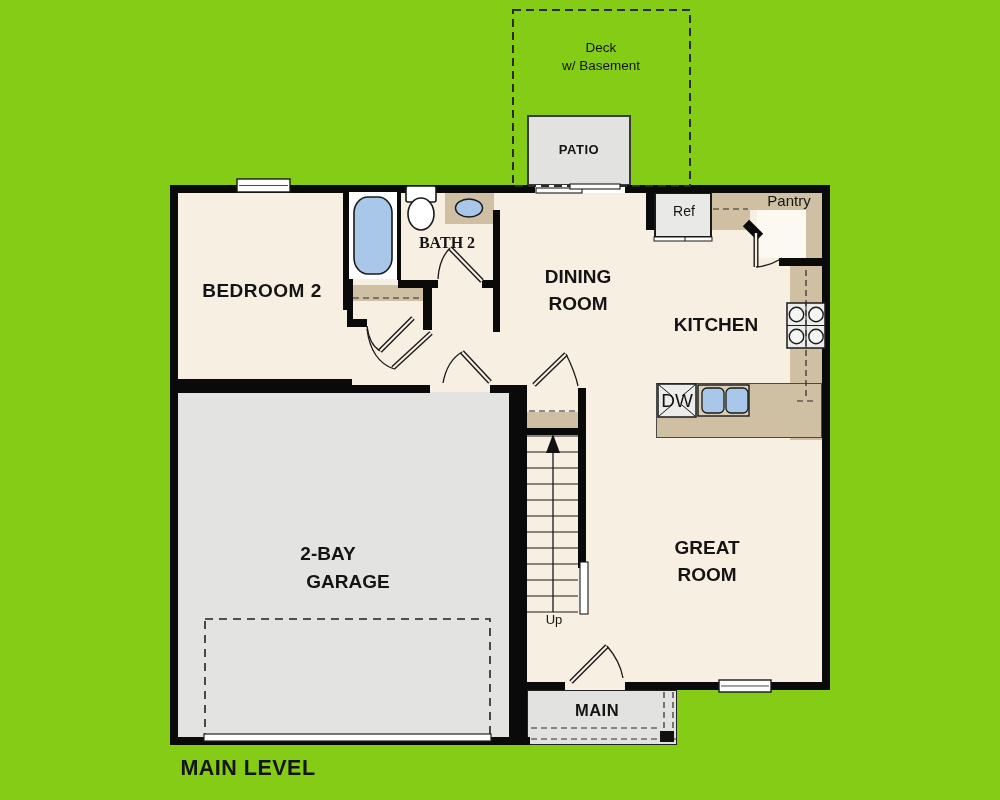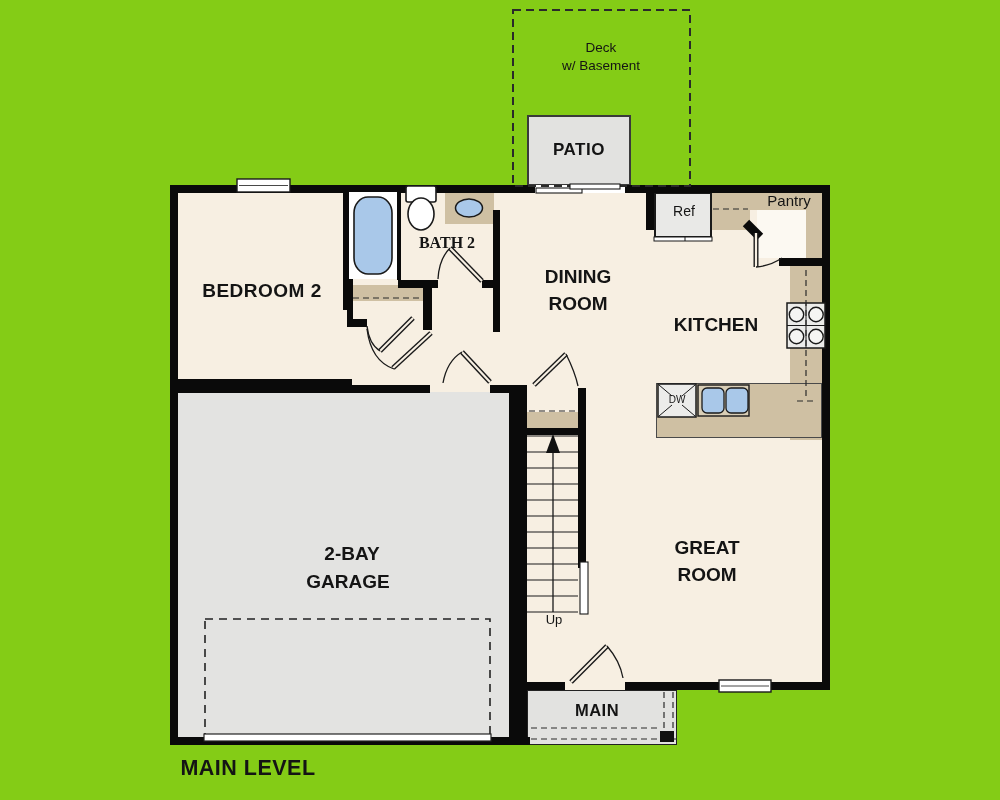--- a/index.html
+++ b/index.html
@@ -195,30 +195,30 @@
         <path d="M 566,354 Q 575,372 578,386"></path>
         <path d="M 450,248 Q 439,259 438,279"></path>
         <path d="M 607,646 Q 620,661 623,678"></path>
         <path d="M 756,267 Q 770,266 782,258"></path>
       </g>
     </g>
   </svg>
 
   <div class="lbl" style="left:601px;top:48px;font-size:13.5px;">Deck</div>
   <div class="lbl" style="left:601px;top:66px;font-size:13.5px;">w/ Basement</div>
-  <div class="lbl b" style="left:579px;top:149px;font-size:17px;letter-spacing:.5px;">PATIO</div>
+  <div class="lbl b" style="left:579px;top:149px;font-size:13px;letter-spacing:.5px;">PATIO</div>
   <div class="lbl b" style="left:262px;top:290px;font-size:19px;letter-spacing:.5px;">BEDROOM 2</div>
   <div class="lbl b" style="left:447px;top:243px;font-size:16px;font-family:Liberation Serif, serif;">BATH 2</div>
   <div class="lbl b" style="left:578px;top:276px;font-size:19px;">DINING</div>
   <div class="lbl b" style="left:578px;top:303px;font-size:19px;">ROOM</div>
   <div class="lbl b" style="left:716px;top:324px;font-size:19px;">KITCHEN</div>
   <div class="lbl" style="left:789px;top:200px;font-size:15px;">Pantry</div>
   <div class="lbl" style="left:684px;top:211px;font-size:14px;">Ref</div>
-  <div class="lbl" style="left:677px;top:400px;font-size:10px;text-align:right;">DW</div>
+  <div class="lbl" style="left:677px;top:400px;font-size:19px;text-align:right;">DW</div>
   <div class="lbl b" style="left:707px;top:547px;font-size:19px;">GREAT</div>
   <div class="lbl b" style="left:707px;top:574px;font-size:19px;">ROOM</div>
-  <div class="lbl b" style="left:352px;top:553px;font-size:19px;">2-BAY</div>
+  <div class="lbl b" style="left:328px;top:553px;font-size:19px;">2-BAY</div>
   <div class="lbl b" style="left:348px;top:581px;font-size:19px;">GARAGE</div>
   <div class="lbl" style="left:554px;top:619px;font-size:13px;">Up</div>
   <div class="lbl b" style="left:597px;top:710px;font-size:16.5px;letter-spacing:.5px;">MAIN</div>
   <div class="lbl b" style="left:248px;top:769px;font-size:21.5px;letter-spacing:.5px;">MAIN LEVEL</div>
 
 </div>
 
 </body></html>

